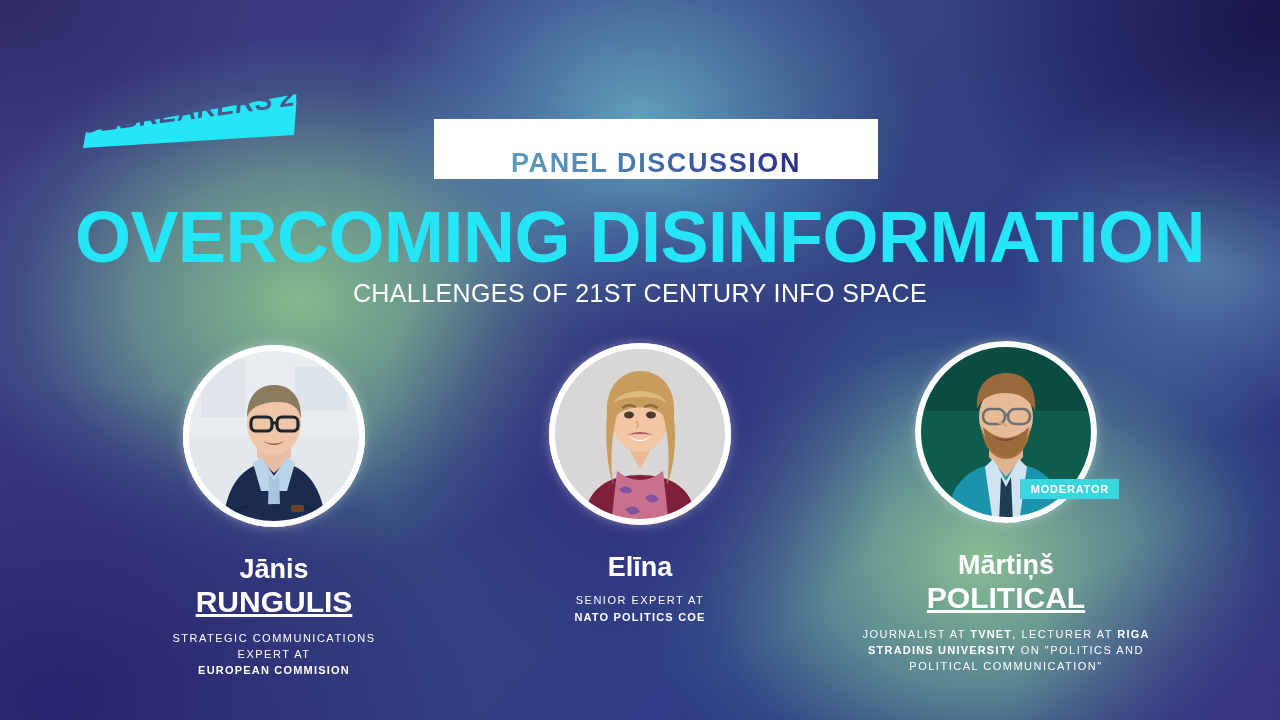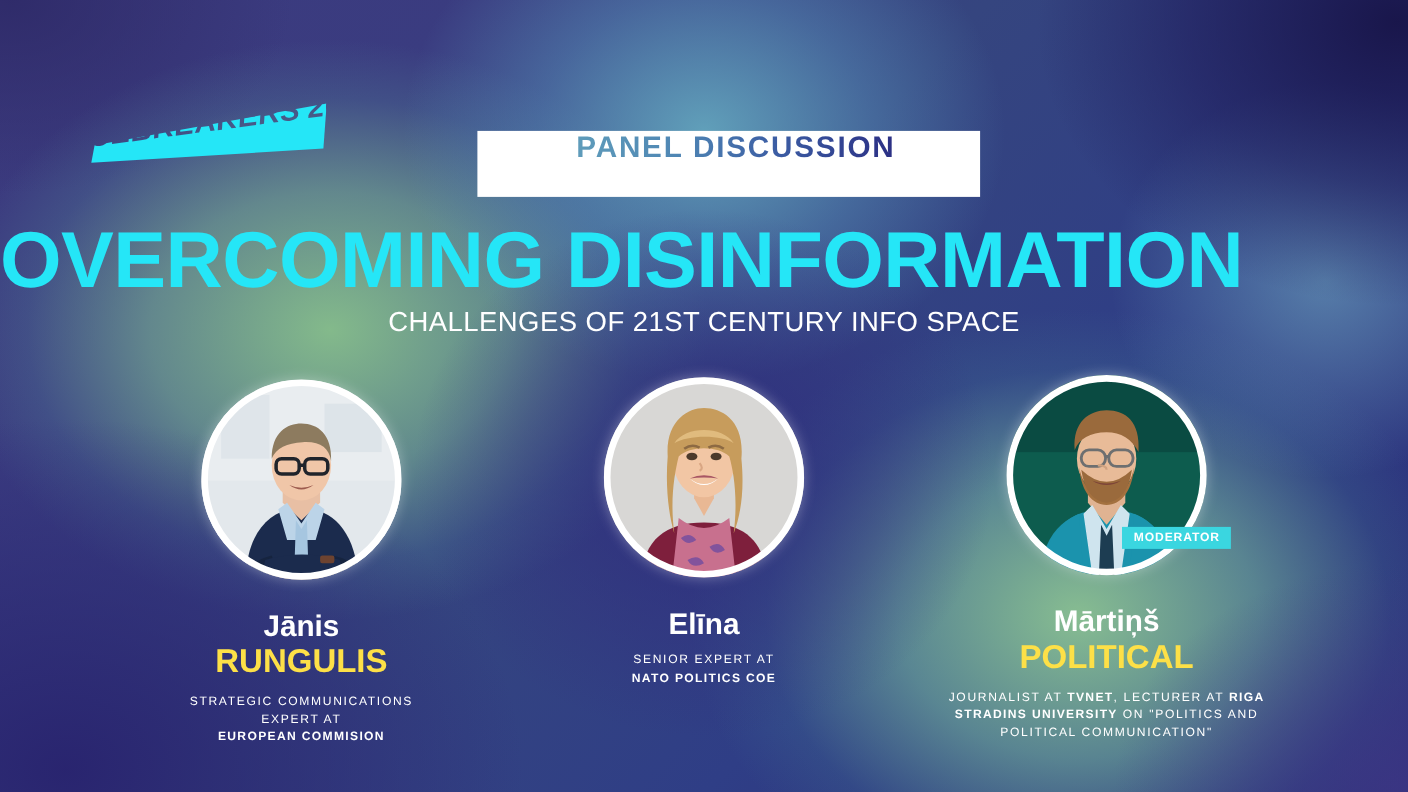--- a/index.html
+++ b/index.html
@@ -48,33 +48,33 @@
 
   
   #logo{
     position:absolute;left:70px;top:80px;width:240px;height:70px;
   }
   #logo svg{display:block;}
 
   
   #panel-chip{
     position:absolute;left:434px;top:119px;width:444px;height:60px;
-    background:#ffffff;display:flex;align-items:flex-start;justify-content:center;padding-left:13px;
+    background:#ffffff;display:flex;align-items:flex-end;justify-content:center;
   }
   #panel-chip-label{
     font-size:27px;font-weight:bold;letter-spacing:1.6px;
     background:linear-gradient(90deg,#5f9cba 0%,#4f86b4 32%,#3c5ea4 62%,#2b2f84 100%);
     -webkit-background-clip:text;background-clip:text;color:transparent;
     -webkit-text-fill-color:transparent;
     white-space:nowrap;
   }
 
   
   #headline{
-    position:absolute;left:0;top:200px;width:1280px;
+    position:absolute;left:0;top:200px;width:1280px;text-align:center;
     font-size:72px;font-weight:bold;letter-spacing:-0.5px;color:#25e6f7;
     line-height:1.05;white-space:nowrap;
   }
   #subheadline{
     position:absolute;left:0;top:279px;width:1280px;text-align:center;
     font-size:25px;font-weight:normal;letter-spacing:0.4px;color:#ffffff;
     white-space:nowrap;
   }
 
   
@@ -101,22 +101,22 @@
     position:absolute;right:-22px;bottom:24px;
     background:#3ad6e0;color:#ffffff;
     font-size:11px;font-weight:bold;letter-spacing:0.8px;
     padding:4px 10px 4px 11px;white-space:nowrap;
   }
   .name-first{
     margin-top:28px;font-size:27px;font-weight:bold;color:#ffffff;
     line-height:1.05;white-space:nowrap;
   }
   .name-last{
-    margin-top:2px;font-size:30px;font-weight:bold;color:#fde047;
-    line-height:1.12;white-space:nowrap;
+    margin-top:2px;font-size:30px;font-weight:bold;color:#ffffff;
+    line-height:1.12;white-space:nowrap;text-decoration:underline;
   }
   .role{
     margin-top:11px;font-size:11px;color:#ffffff;letter-spacing:1.5px;
     line-height:1.48;text-align:center;max-width:300px;font-weight:normal;
   }
   .role b{font-weight:bold;letter-spacing:1.2px;}
   .sp-1 .role{max-width:230px;}
   .sp-2 .role{max-width:260px;}
   .sp-3 .role{max-width:290px;}
   .sp-2 .name-last{font-size:29px;}

